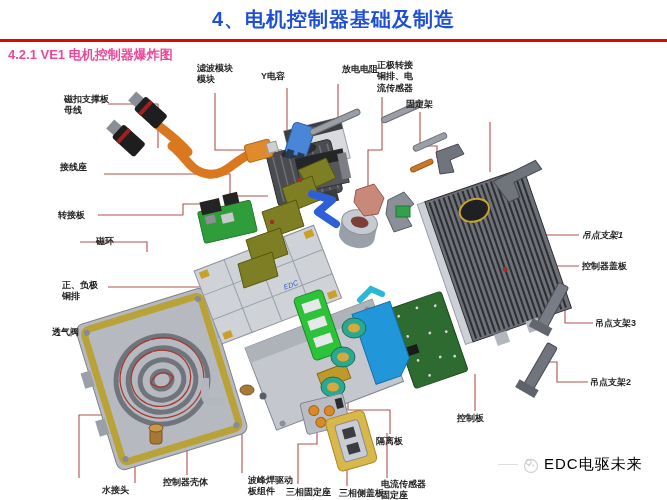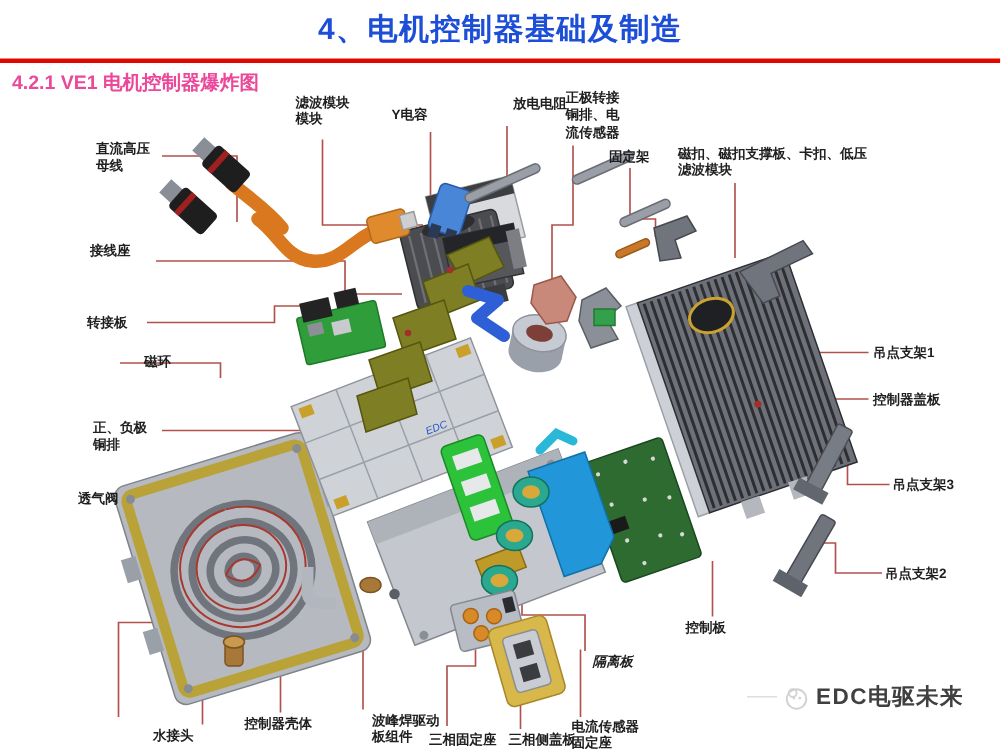--- a/index.html
+++ b/index.html
@@ -7,21 +7,21 @@
          font-family:"Liberation Sans","DejaVu Sans",sans-serif;}
   .title{position:absolute;top:6px;left:0;width:100%;text-align:center;
          font-size:20px;font-weight:bold;color:#1d4ed8;letter-spacing:1px;}
   .rule{position:absolute;top:39px;left:0;width:100%;height:3px;background:#e10600;}
   .subtitle{position:absolute;top:46px;left:8px;font-size:13px;font-weight:bold;color:#ec4899;}
   .diagram-svg{position:absolute;left:0;top:0;width:667px;height:500px;}
   .lbl{position:absolute;font-size:9px;font-weight:bold;color:#1f1f1f;
        line-height:1.25;white-space:pre-line;}
   .watermark{position:absolute;left:498px;top:455px;display:flex;align-items:center;gap:4px;}
   .watermark .dash{width:20px;height:1px;background:#dedede;}
-  .watermark .wm-text{font-size:15px;color:#404040;letter-spacing:1px;font-weight:bold;}
+  .watermark .wm-text{font-size:15px;color:#000000;letter-spacing:1px;font-weight:normal;}
 </style>
 </head>
 <body>
 
 <div class="slide">
 
   <div class="title">4、电机控制器基础及制造</div>
   <div class="rule"></div>
   <div class="subtitle">4.2.1 VE1 电机控制器爆炸图</div>
 
@@ -274,42 +274,40 @@
   </svg>
 
   <div class="lbl" style="left:197px;top:63px;">滤波模块
 模块</div>
   <div class="lbl" style="left:261px;top:71px;">Y电容</div>
   <div class="lbl" style="left:310px;top:64px;margin-left:32px;">放电电阻</div>
   <div class="lbl" style="left:377px;top:60px;">正极转接
 铜排、电
 流传感器</div>
   <div class="lbl" style="left:406px;top:99px;">固定架</div>
-  <div class="lbl" style="left:452px;top:97px;width:170px;">磁扣、磁扣支撑板、卡扣、低压
-滤波模块</div>
-  <div class="lbl" style="left:64px;top:94px;">直流高压
+  <div class="lbl" style="left:64px;top:94px;">磁扣支撑板
 母线</div>
   <div class="lbl" style="left:60px;top:162px;">接线座</div>
   <div class="lbl" style="left:58px;top:210px;">转接板</div>
   <div class="lbl" style="left:71px;top:236px;margin-left:25px;">磁环</div>
   <div class="lbl" style="left:62px;top:280px;">正、负极
 铜排</div>
   <div class="lbl" style="left:52px;top:327px;">透气阀</div>
-  <div class="lbl" style="left:582px;top:230px;">吊点支架1</div>
+  <div class="lbl" style="left:582px;top:230px;font-style:italic;">吊点支架1</div>
   <div class="lbl" style="left:582px;top:261px;">控制器盖板</div>
   <div class="lbl" style="left:595px;top:318px;">吊点支架3</div>
   <div class="lbl" style="left:590px;top:377px;">吊点支架2</div>
   <div class="lbl" style="left:457px;top:413px;">控制板</div>
-  <div class="lbl" style="left:395px;top:436px;font-style:italic;">隔离板</div>
+  <div class="lbl" style="left:376px;top:436px;">隔离板</div>
   <div class="lbl" style="left:52px;top:480px;margin-top:20px;">下盖板</div>
   <div class="lbl" style="left:102px;top:485px;">水接头</div>
   <div class="lbl" style="left:163px;top:477px;">控制器壳体</div>
   <div class="lbl" style="left:228px;top:475px;margin-left:20px;">波峰焊驱动
 板组件</div>
-  <div class="lbl" style="left:286px;top:488px;">三相固定座</div>
+  <div class="lbl" style="left:286px;top:488px;font-family:Liberation Mono, monospace;">三相固定座</div>
   <div class="lbl" style="left:339px;top:488px;">三相侧盖板</div>
   <div class="lbl" style="left:381px;top:479px;">电流传感器
 固定座</div>
 
   <div class="watermark">
     <div class="dash"></div>
     <svg width="18" height="18" viewBox="0 0 18 18">
       <circle cx="9" cy="10" r="6.5" fill="none" stroke="#d2d2d2" stroke-width="1.3"></circle>
       <circle cx="6.5" cy="6" r="2.6" fill="none" stroke="#d2d2d2" stroke-width="1.2"></circle>
       <circle cx="7.2" cy="9.4" r="0.9" fill="#d2d2d2"></circle>

